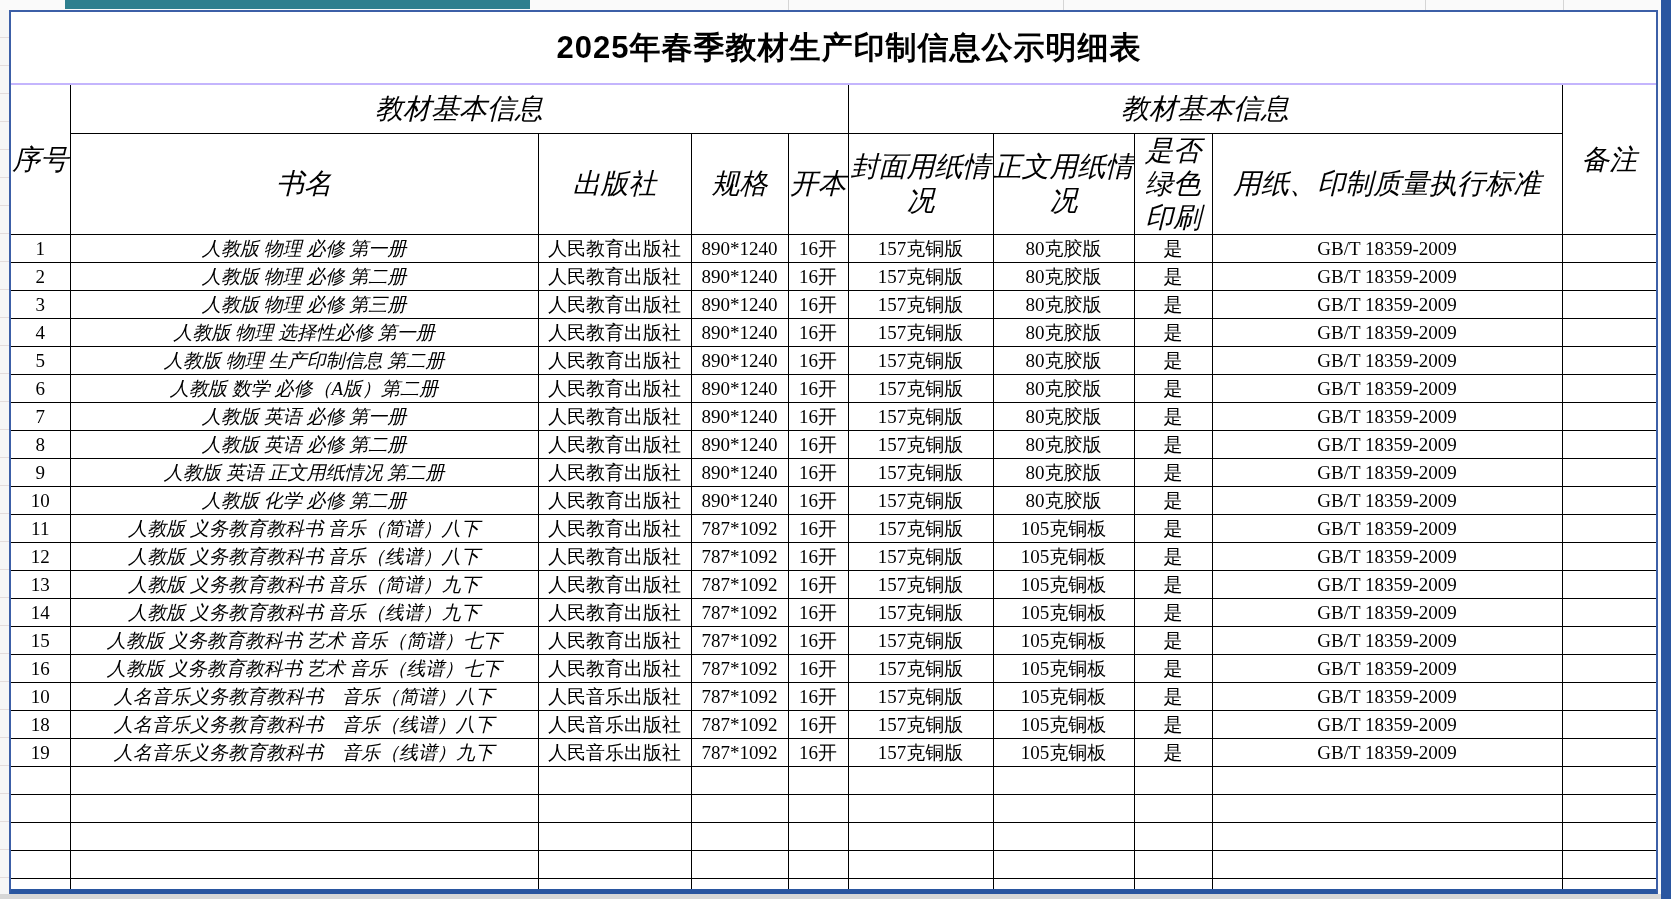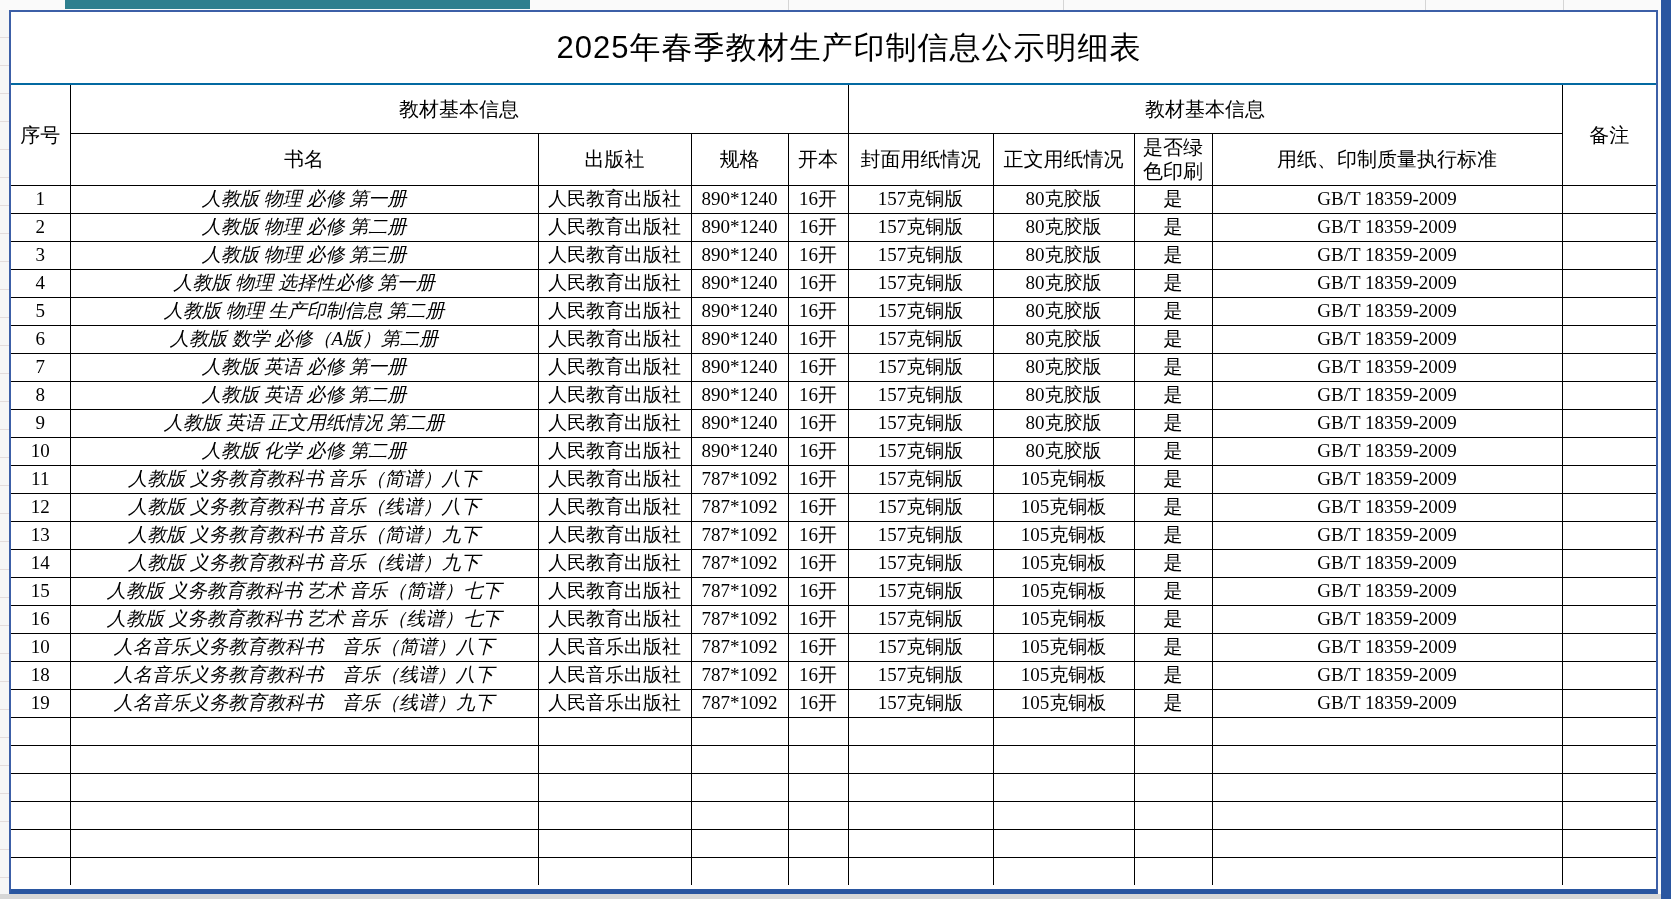--- a/index.html
+++ b/index.html
@@ -25,36 +25,36 @@
     overflow:hidden;
   }
   .watermark {
     position:absolute; left:615px; top:360px; z-index:0;
     font-size:132px; letter-spacing:30px; line-height:1;
     color:#8f8f8f; opacity:0.55; white-space:nowrap;
     font-family:"Liberation Serif","DejaVu Serif",serif;
   }
   .title-row {
     position:relative; z-index:1;
-    height:71px; border-bottom:2px solid #0369a1;
+    height:71px; border-bottom:2px solid #c4b5fd;
     display:flex; align-items:center; justify-content:center;
     font-family:"Liberation Sans","DejaVu Sans",sans-serif;
-    font-weight:normal; font-size:31px; letter-spacing:1px;padding-left:31px;
+    font-weight:bold; font-size:31px; letter-spacing:1px;padding-left:31px;
   }
   table.main {
     position:relative; z-index:1;
     width:1645px; table-layout:fixed;
     border-collapse:collapse; border-style:hidden;
   }
   table.main th, table.main td {
     border:1px solid #000; background:transparent;
     padding:0; text-align:center; vertical-align:middle;
     font-weight:normal; color:#000; overflow:hidden;
   }
-  table.main th { font-size:20px; line-height:1.2; white-space:normal; }
+  table.main th { font-size:28px; line-height:1.2; white-space:normal;font-style:italic; }
   tr.h1 { height:48px; }
   tr.h2 { height:52px; }
   tbody tr { height:28px; }
   tbody td { font-size:19px; white-space:nowrap; }
   td.al { text-align:left; padding-left:9px;font-style:italic; }
 </style>
 </head>
 <body>
 
 <div class="page">

